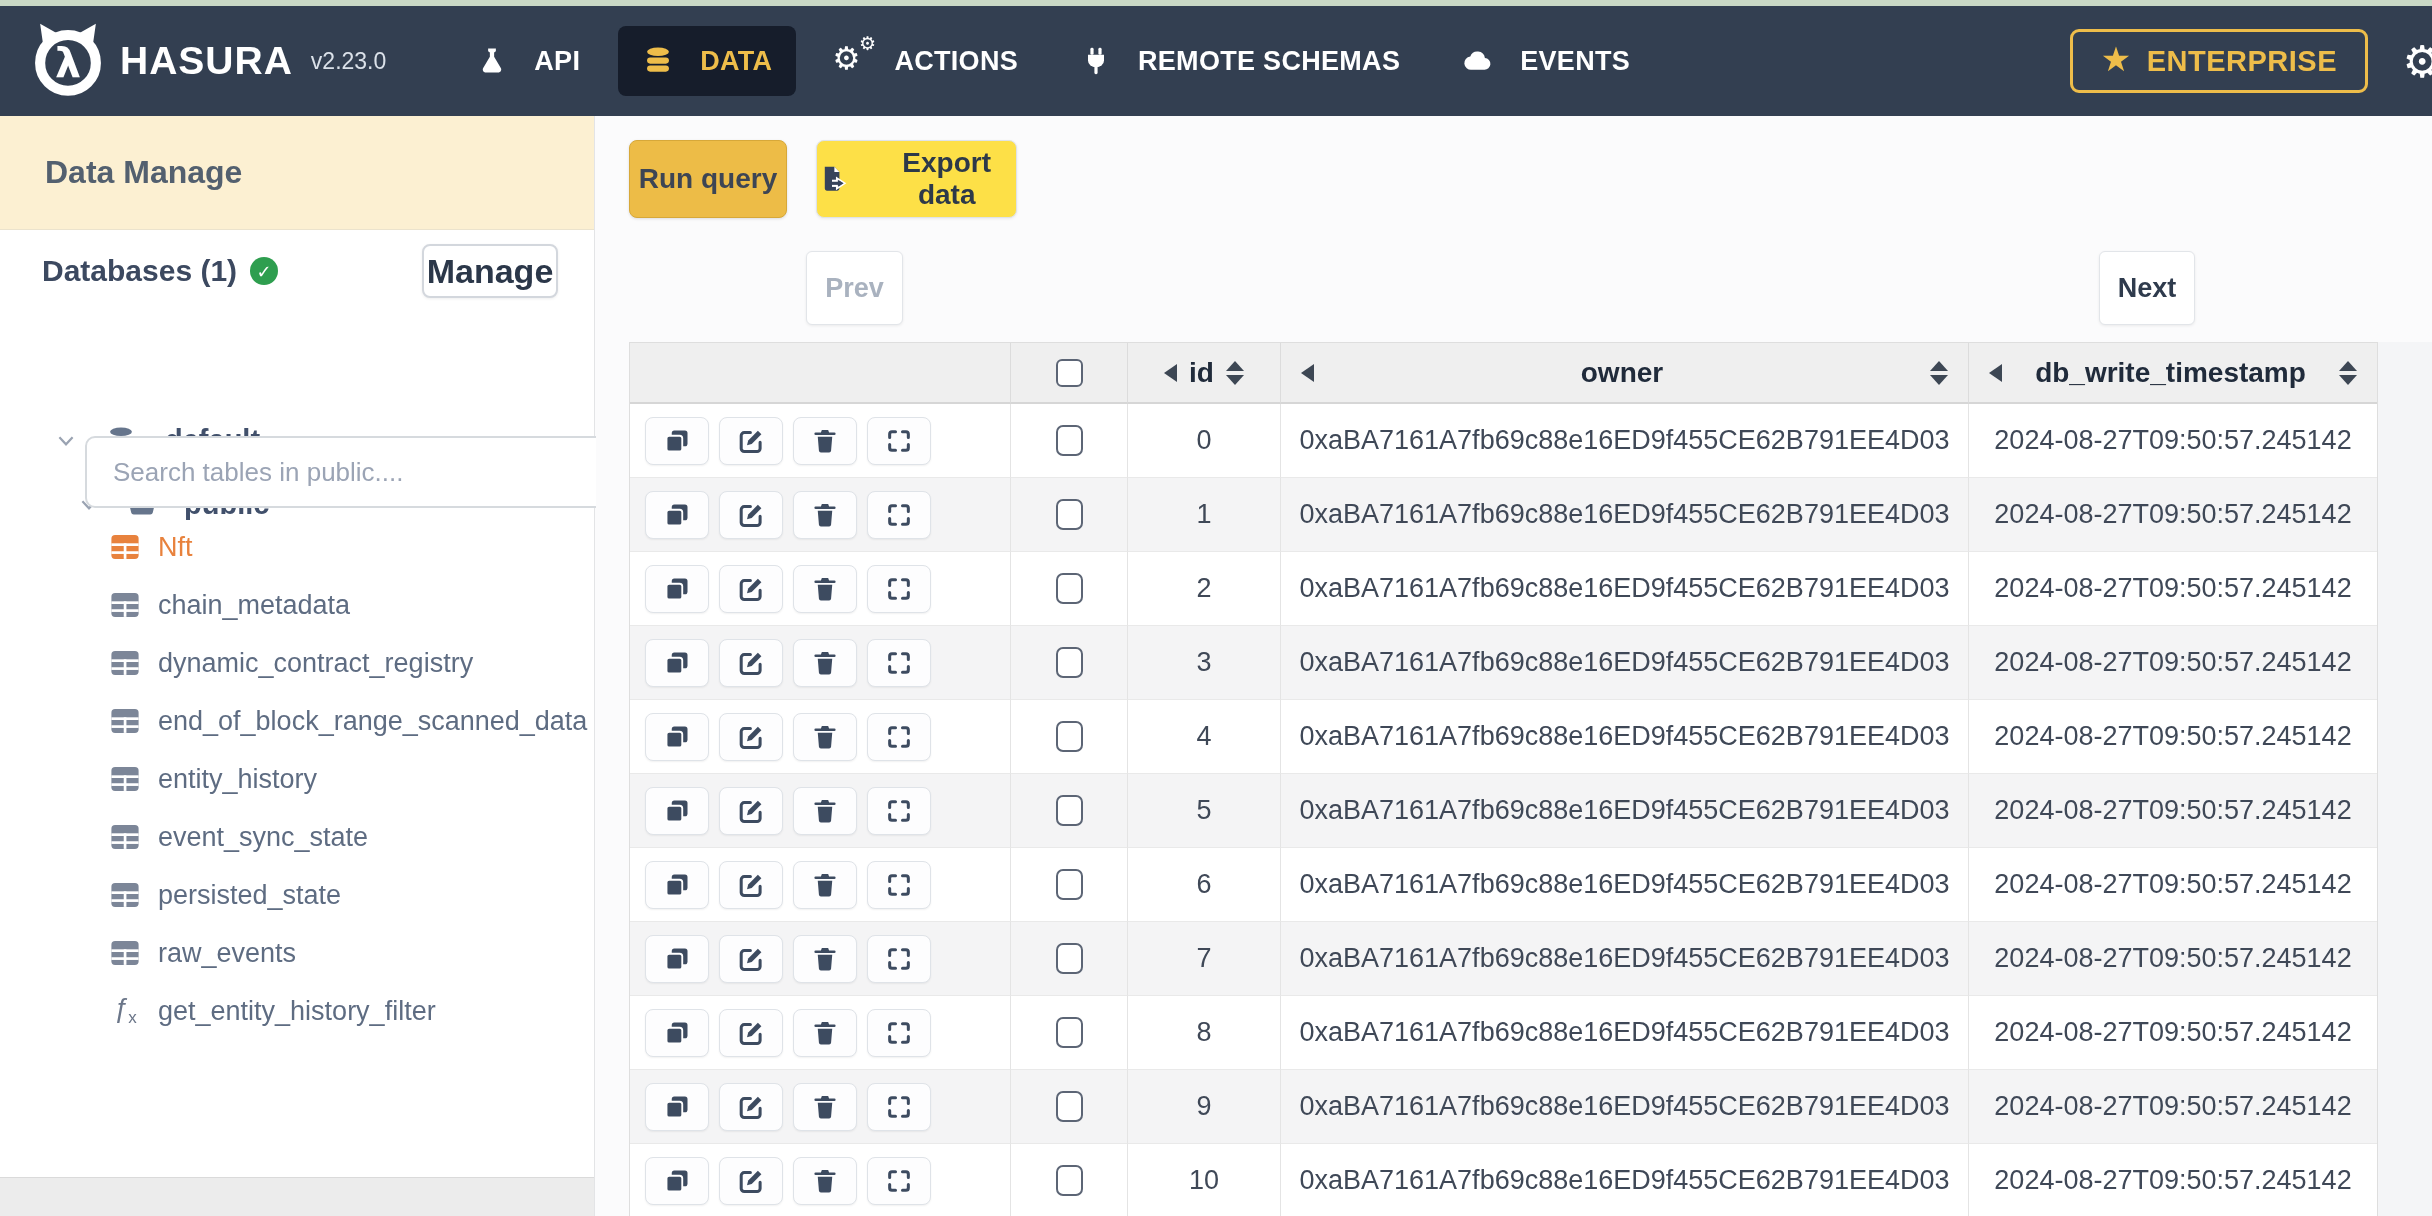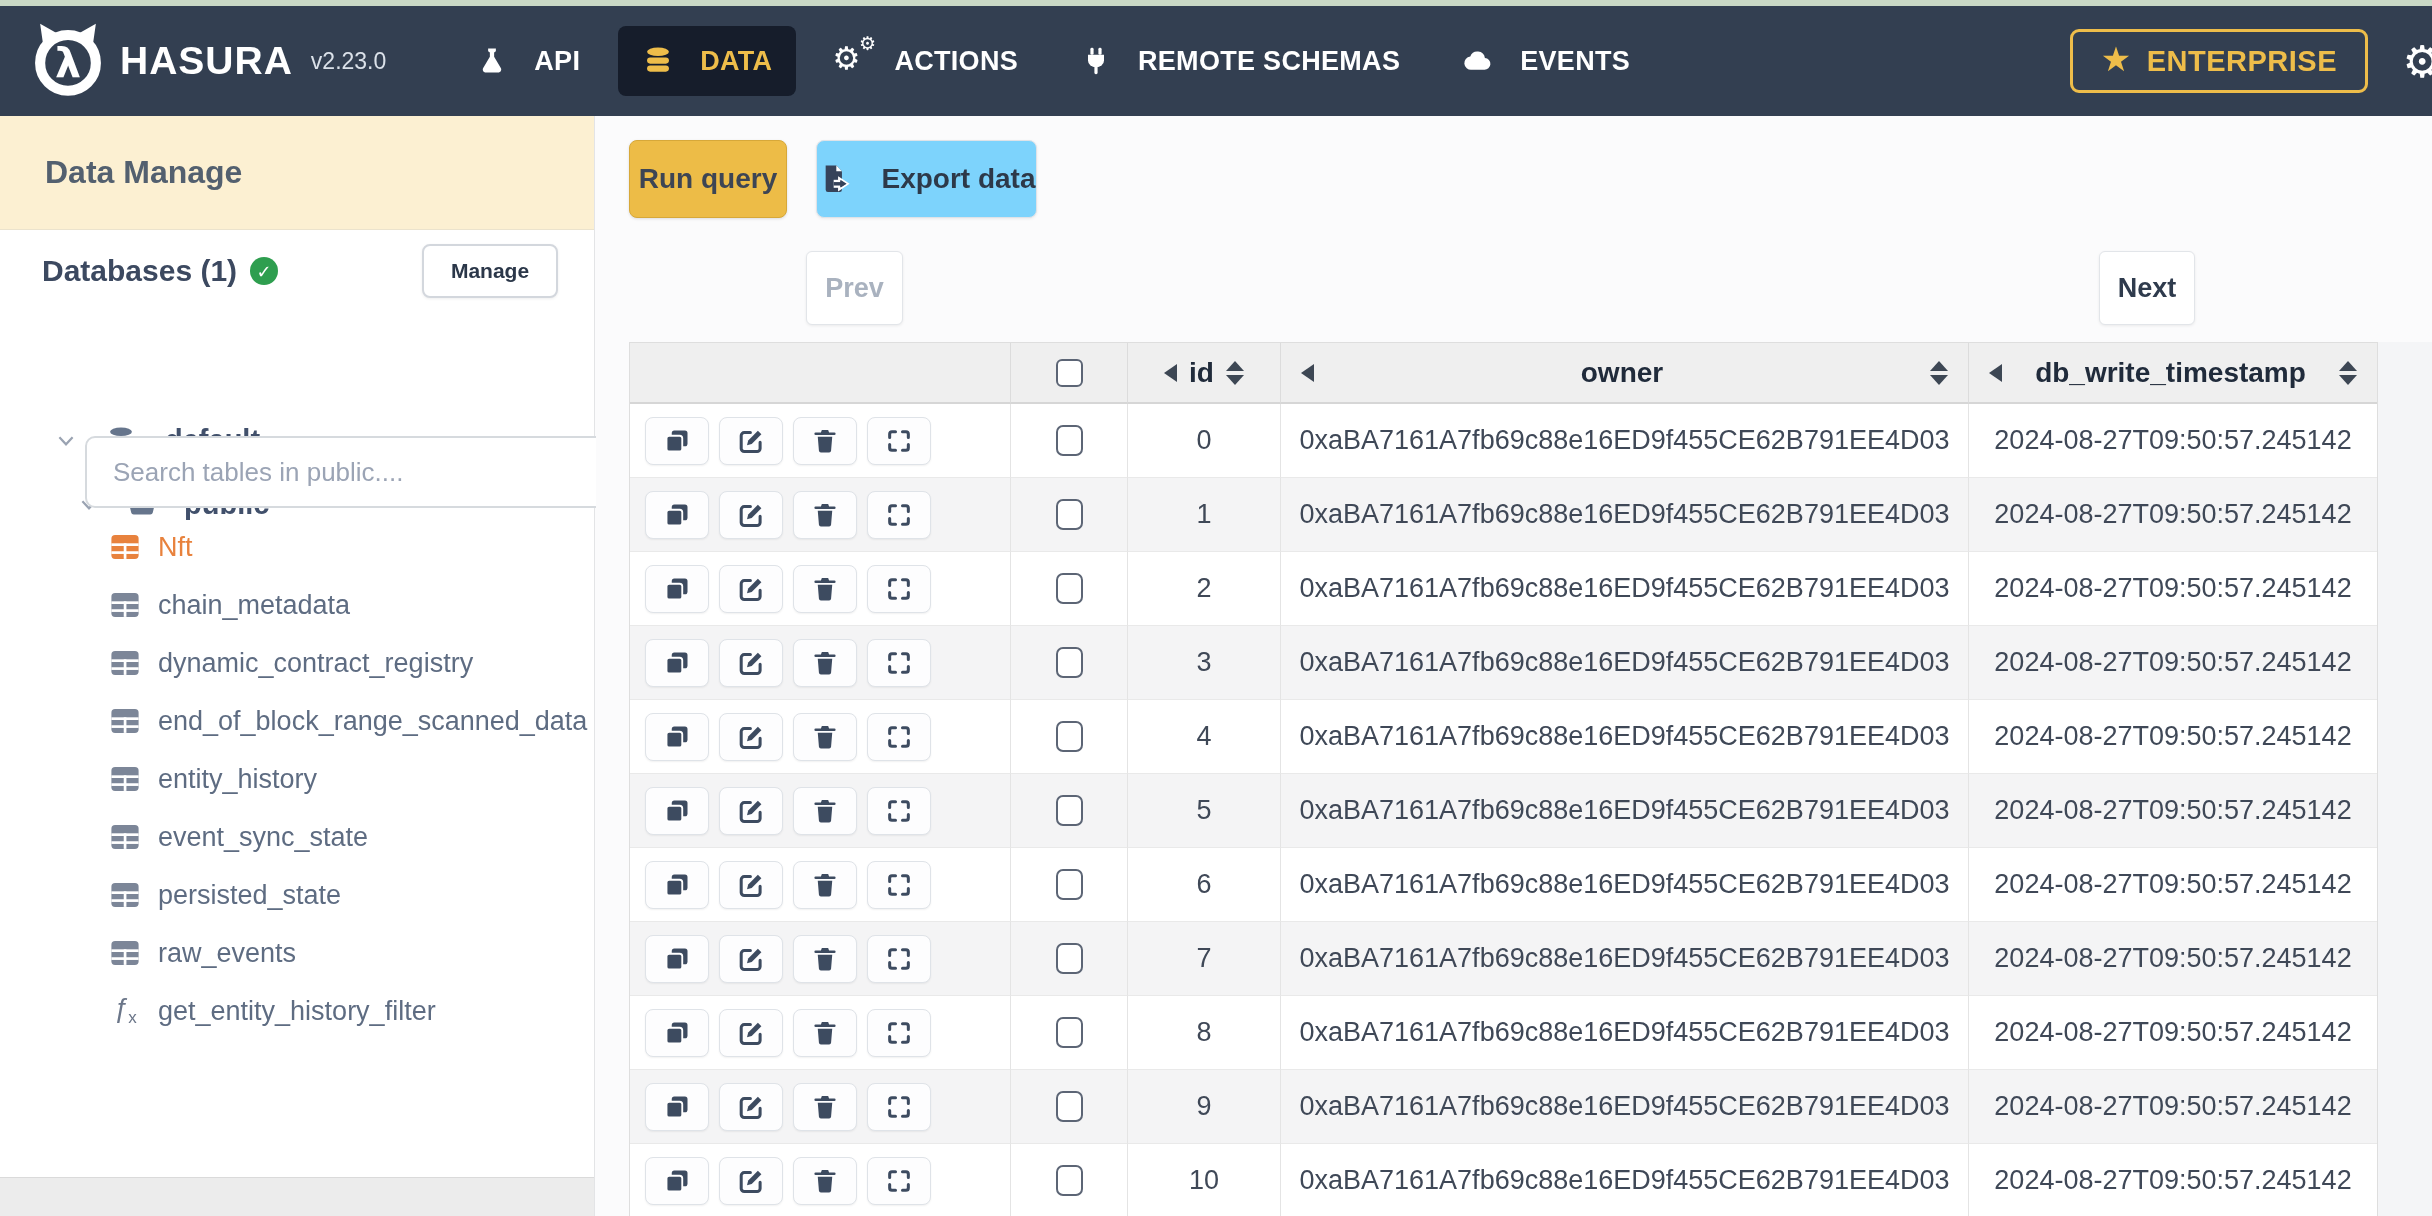--- a/index.html
+++ b/index.html
@@ -54,21 +54,21 @@
     display:flex; align-items:center; justify-content:space-between;
   }
   .db-label-wrap { display:flex; align-items:center; gap:13px; }
   .db-label { font-size:30px; font-weight:bold; color:#3c4960; }
   .check-circle {
     width:28px; height:28px; border-radius:50%; background:#2e9e4f; color:#fff;
     display:flex; align-items:center; justify-content:center; font-size:18px; font-weight:bold;
   }
   .manage-btn {
     width:136px; height:54px; background:#fff; border:2px solid #d3d7dd; border-radius:8px;
-    font-size:21px; font-weight:bold; color:#2b3749; cursor:pointer;
+    font-size:34px; font-weight:bold; color:#2b3749; cursor:pointer;
     box-shadow:0 1px 3px rgba(0,0,0,.07);
   }
   .tree-row { position:absolute; display:flex; align-items:center; cursor:pointer; }
   .tree-row.lvl1 { left:55px; top:308px; gap:28px; }
   .tree-row.lvl2 { left:78px; top:372px; gap:26px; }
   .chev { width:22px; height:22px; }
   .tree-ic { width:32px; height:32px; color:#66758c; }
   .tree-label { font-size:29px; font-weight:bold; color:#41506b; }
   .search-input {
     position:absolute; left:85px; top:320px; width:578px; height:72px;
@@ -95,21 +95,21 @@
   .main { position:absolute; left:596px; top:116px; width:1836px; height:1100px; background:#fbfbfc; }
   .right-fill { position:absolute; left:1781px; top:226px; right:0; bottom:0; background:#f4f5f7; }
 
   .actions-row { position:absolute; left:33px; top:24px; display:flex; gap:29px; }
   .run-query-btn {
     width:158px; height:78px; background:#edbc47; border:1px solid #d7a839; border-radius:8px;
     font-size:28px; font-weight:bold; color:#3d4554; cursor:pointer;
     box-shadow:0 1px 3px rgba(0,0,0,.12); font-family:"Liberation Sans", sans-serif;
   }
   .export-btn {
-    width:221px; height:78px; background:#7dd3fc; border:1px solid #dfe3e8; border-radius:8px;
+    width:201px; height:78px; background:#fde047; border:1px solid #dfe3e8; border-radius:8px;
     display:flex; align-items:center; justify-content:center; gap:28px;
     font-size:28px; font-weight:bold; color:#2d3949; cursor:pointer;
     box-shadow:0 1px 3px rgba(0,0,0,.07); font-family:"Liberation Sans", sans-serif;
   }
   .export-ic { width:36px; height:34px; }
 
   .pager-row { position:absolute; left:0; right:0; top:129px; height:88px; }
   .pager-btn {
     position:absolute; background:#fff; border:1px solid #e2e5e9; border-radius:6px;
     font-size:27px; font-weight:bold; cursor:pointer; box-shadow:0 1px 3px rgba(0,0,0,.07);

